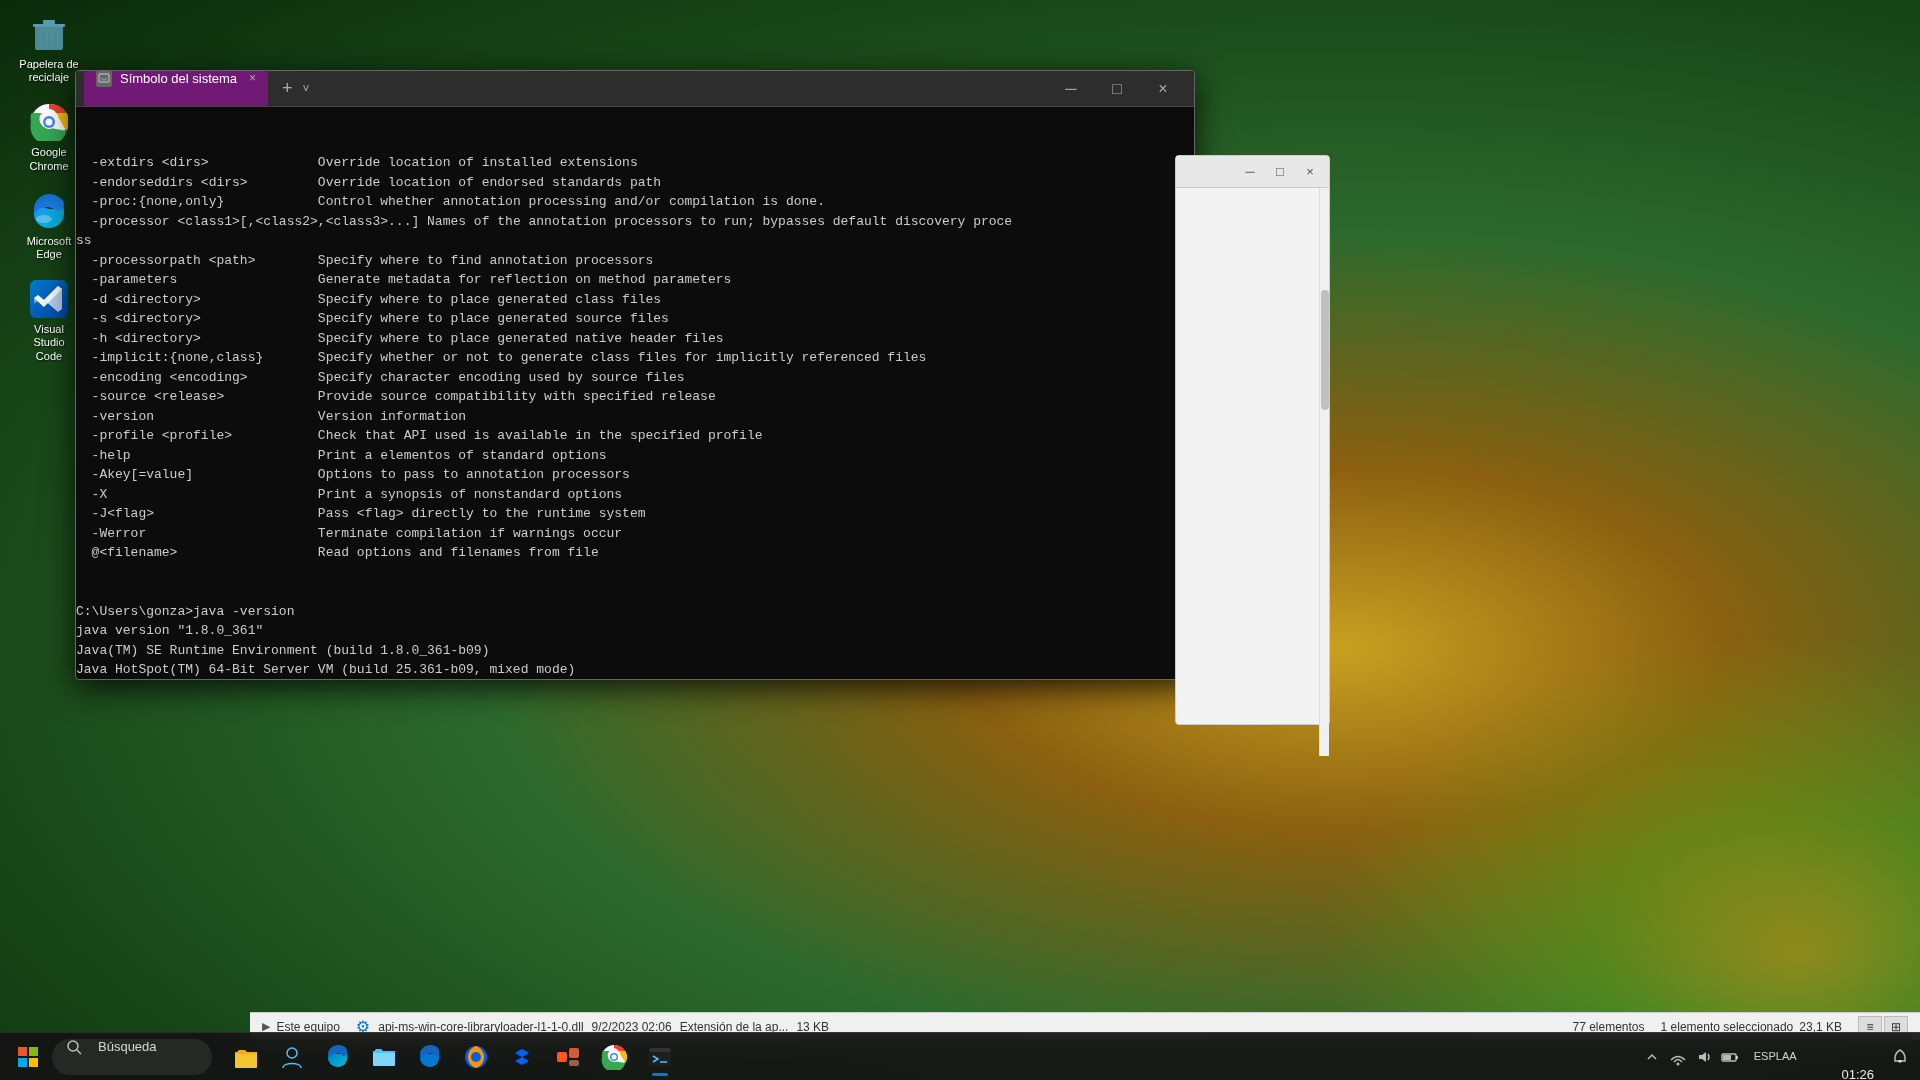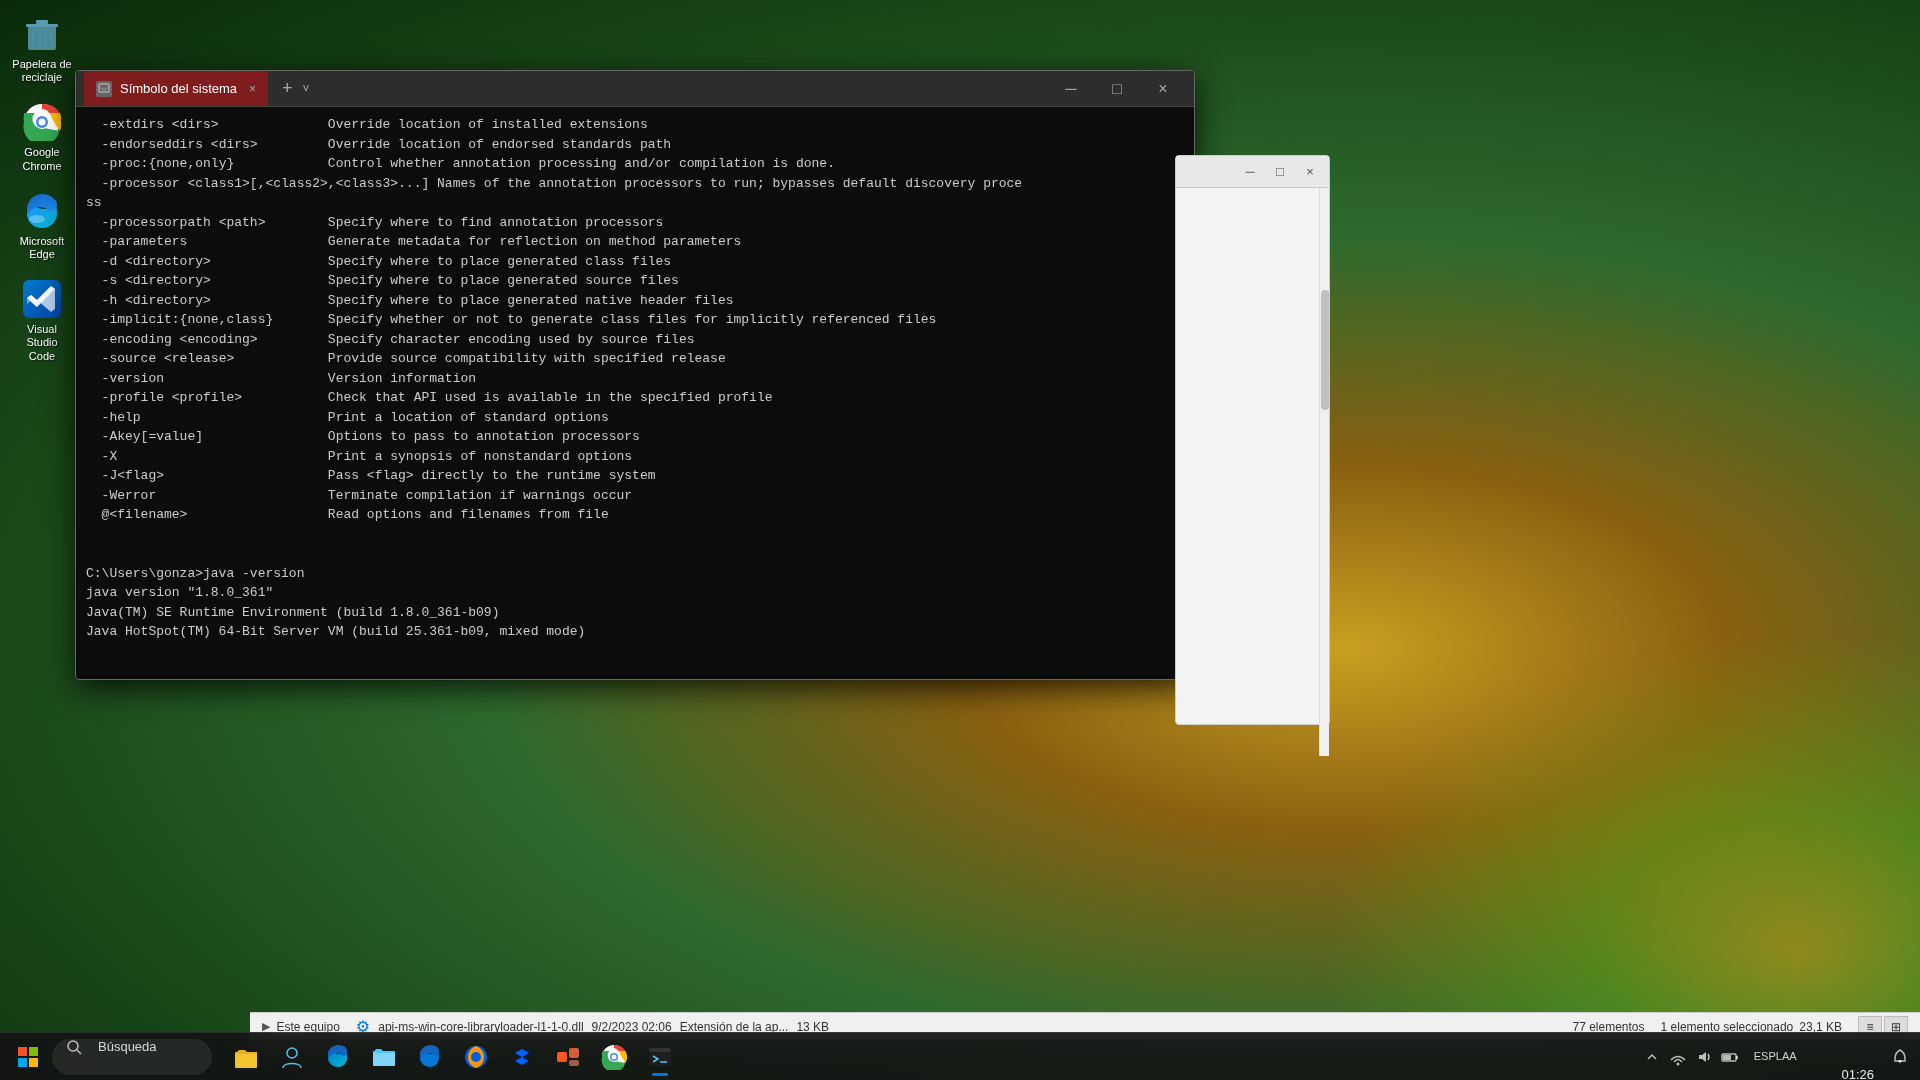--- a/index.html
+++ b/index.html
@@ -17,21 +17,21 @@
       width: 100%;
       height: 100%;
       background: radial-gradient(ellipse at 70% 60%, #c8a020 0%, #8a6010 20%, #2d6a2d 45%, #1a4a1a 70%, #0a2a0a 100%);
       position: relative;
     }
 
     
     .desktop-icons {
       position: absolute;
       top: 10px;
-      left: 7px;
+      left: 14px;
       display: flex;
       flex-direction: column;
       gap: 10px;
     }
     .desktop-icon {
       display: flex;
       flex-direction: column;
       align-items: center;
       width: 70px;
       cursor: pointer;
@@ -75,22 +75,21 @@
       display: flex;
       align-items: center;
       padding: 0 8px;
       border-radius: 4px 4px 0 0;
       gap: 0;
       border-bottom: 1px solid #444;
     }
 
     .terminal-tab {
       display: flex;
-      align-items: center;
-      background: #7f1d1d;
+      background: #701a75;
       padding: 0 12px;
       height: 100%;
       gap: 8px;
       border-radius: 4px 4px 0 0;
     }
 
     .terminal-tab-icon {
       width: 16px;
       height: 16px;
       background: #666;
@@ -145,26 +144,27 @@
       display: flex;
       align-items: center;
       justify-content: center;
       color: #aaa;
       font-size: 16px;
       cursor: pointer;
     }
 
     .terminal-body {
       flex: 1;
-      padding: 8px 10px;
+      padding: 8px 0;
       overflow: hidden;
       font-family: 'Consolas', 'Courier New', monospace;
       font-size: 13px;
       color: #cccccc;
       line-height: 1.5;
+      margin-top: 38px;
     }
 
     .terminal-line {
       white-space: pre-wrap;
       word-break: break-all;
     }
 
     
     .file-explorer {
       position: absolute;
@@ -520,21 +520,21 @@
       <div class="terminal-line">  -processorpath &lt;path&gt;        Specify where to find annotation processors</div>
       <div class="terminal-line">  -parameters                  Generate metadata for reflection on method parameters</div>
       <div class="terminal-line">  -d &lt;directory&gt;               Specify where to place generated class files</div>
       <div class="terminal-line">  -s &lt;directory&gt;               Specify where to place generated source files</div>
       <div class="terminal-line">  -h &lt;directory&gt;               Specify where to place generated native header files</div>
       <div class="terminal-line">  -implicit:{none,class}       Specify whether or not to generate class files for implicitly referenced files</div>
       <div class="terminal-line">  -encoding &lt;encoding&gt;         Specify character encoding used by source files</div>
       <div class="terminal-line">  -source &lt;release&gt;            Provide source compatibility with specified release</div>
       <div class="terminal-line">  -version                     Version information</div>
       <div class="terminal-line">  -profile &lt;profile&gt;           Check that API used is available in the specified profile</div>
-      <div class="terminal-line">  -help                        Print a location of standard options</div>
+      <div class="terminal-line">  -help                        Print a elementos of standard options</div>
       <div class="terminal-line">  -Akey[=value]                Options to pass to annotation processors</div>
       <div class="terminal-line">  -X                           Print a synopsis of nonstandard options</div>
       <div class="terminal-line">  -J&lt;flag&gt;                     Pass &lt;flag&gt; directly to the runtime system</div>
       <div class="terminal-line">  -Werror                      Terminate compilation if warnings occur</div>
       <div class="terminal-line">  @&lt;filename&gt;                  Read options and filenames from file</div>
       <div class="terminal-line">&nbsp;</div>
       <div class="terminal-line">&nbsp;</div>
       <div class="terminal-line">C:\Users\gonza&gt;java -version</div>
       <div class="terminal-line">java version "1.8.0_361"</div>
       <div class="terminal-line">Java(TM) SE Runtime Environment (build 1.8.0_361-b09)</div>

